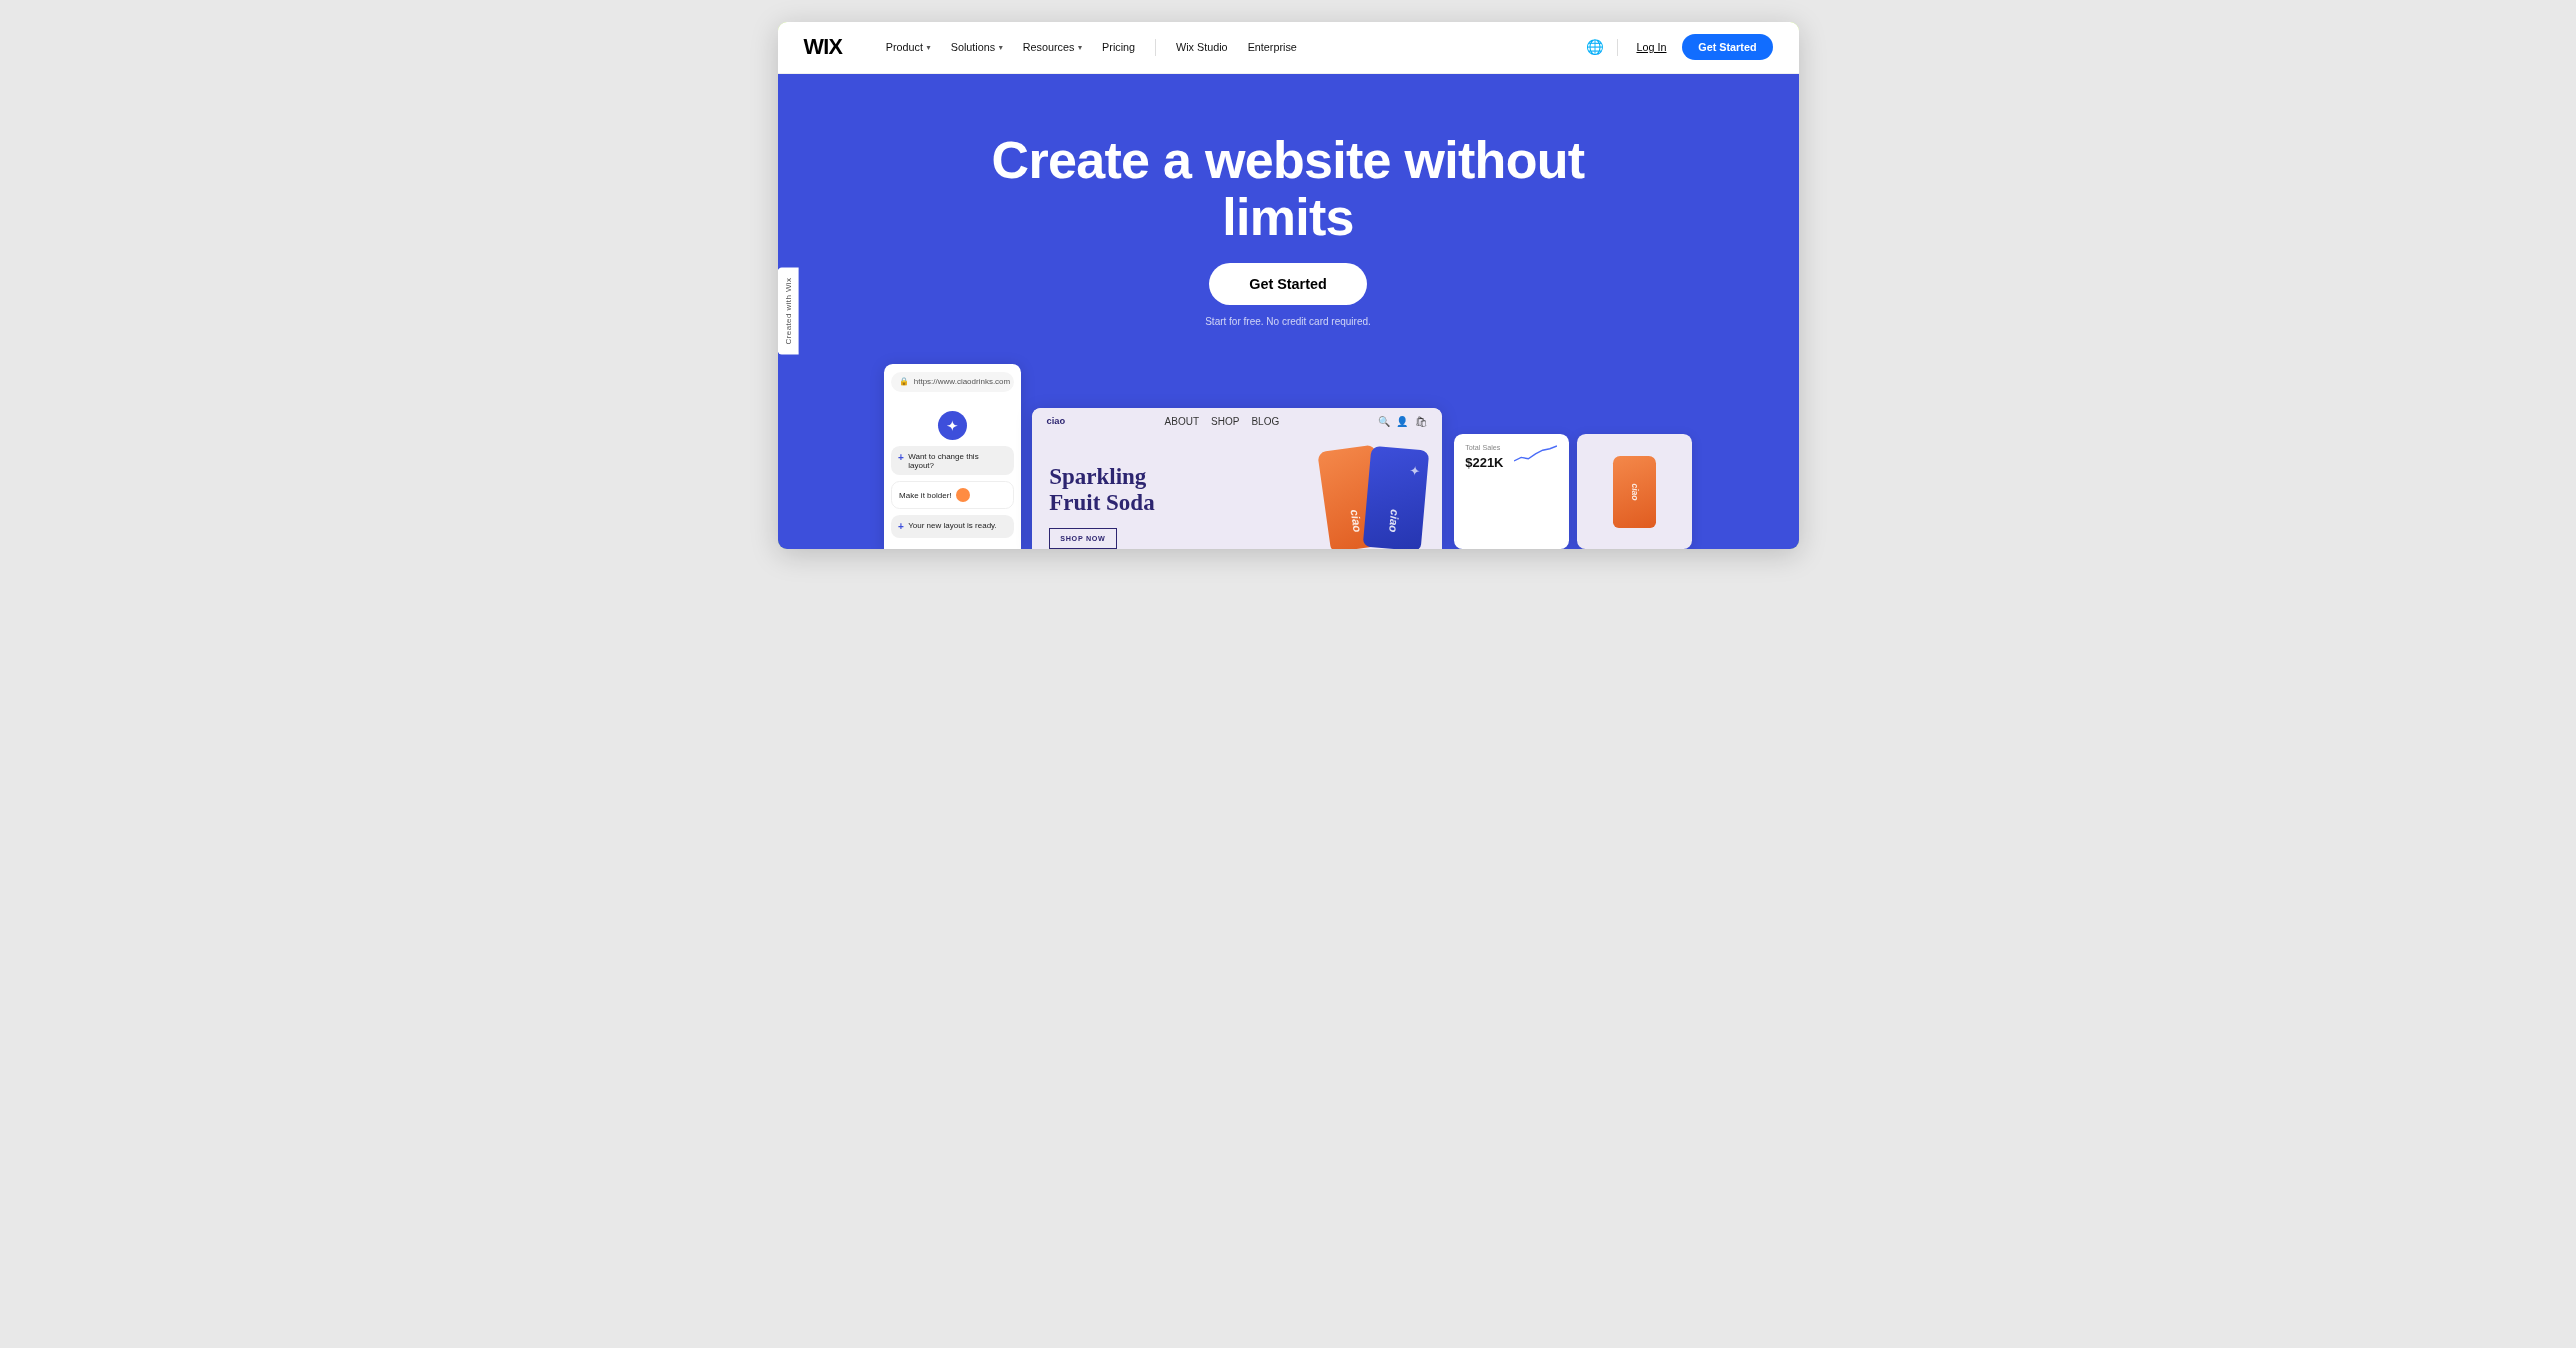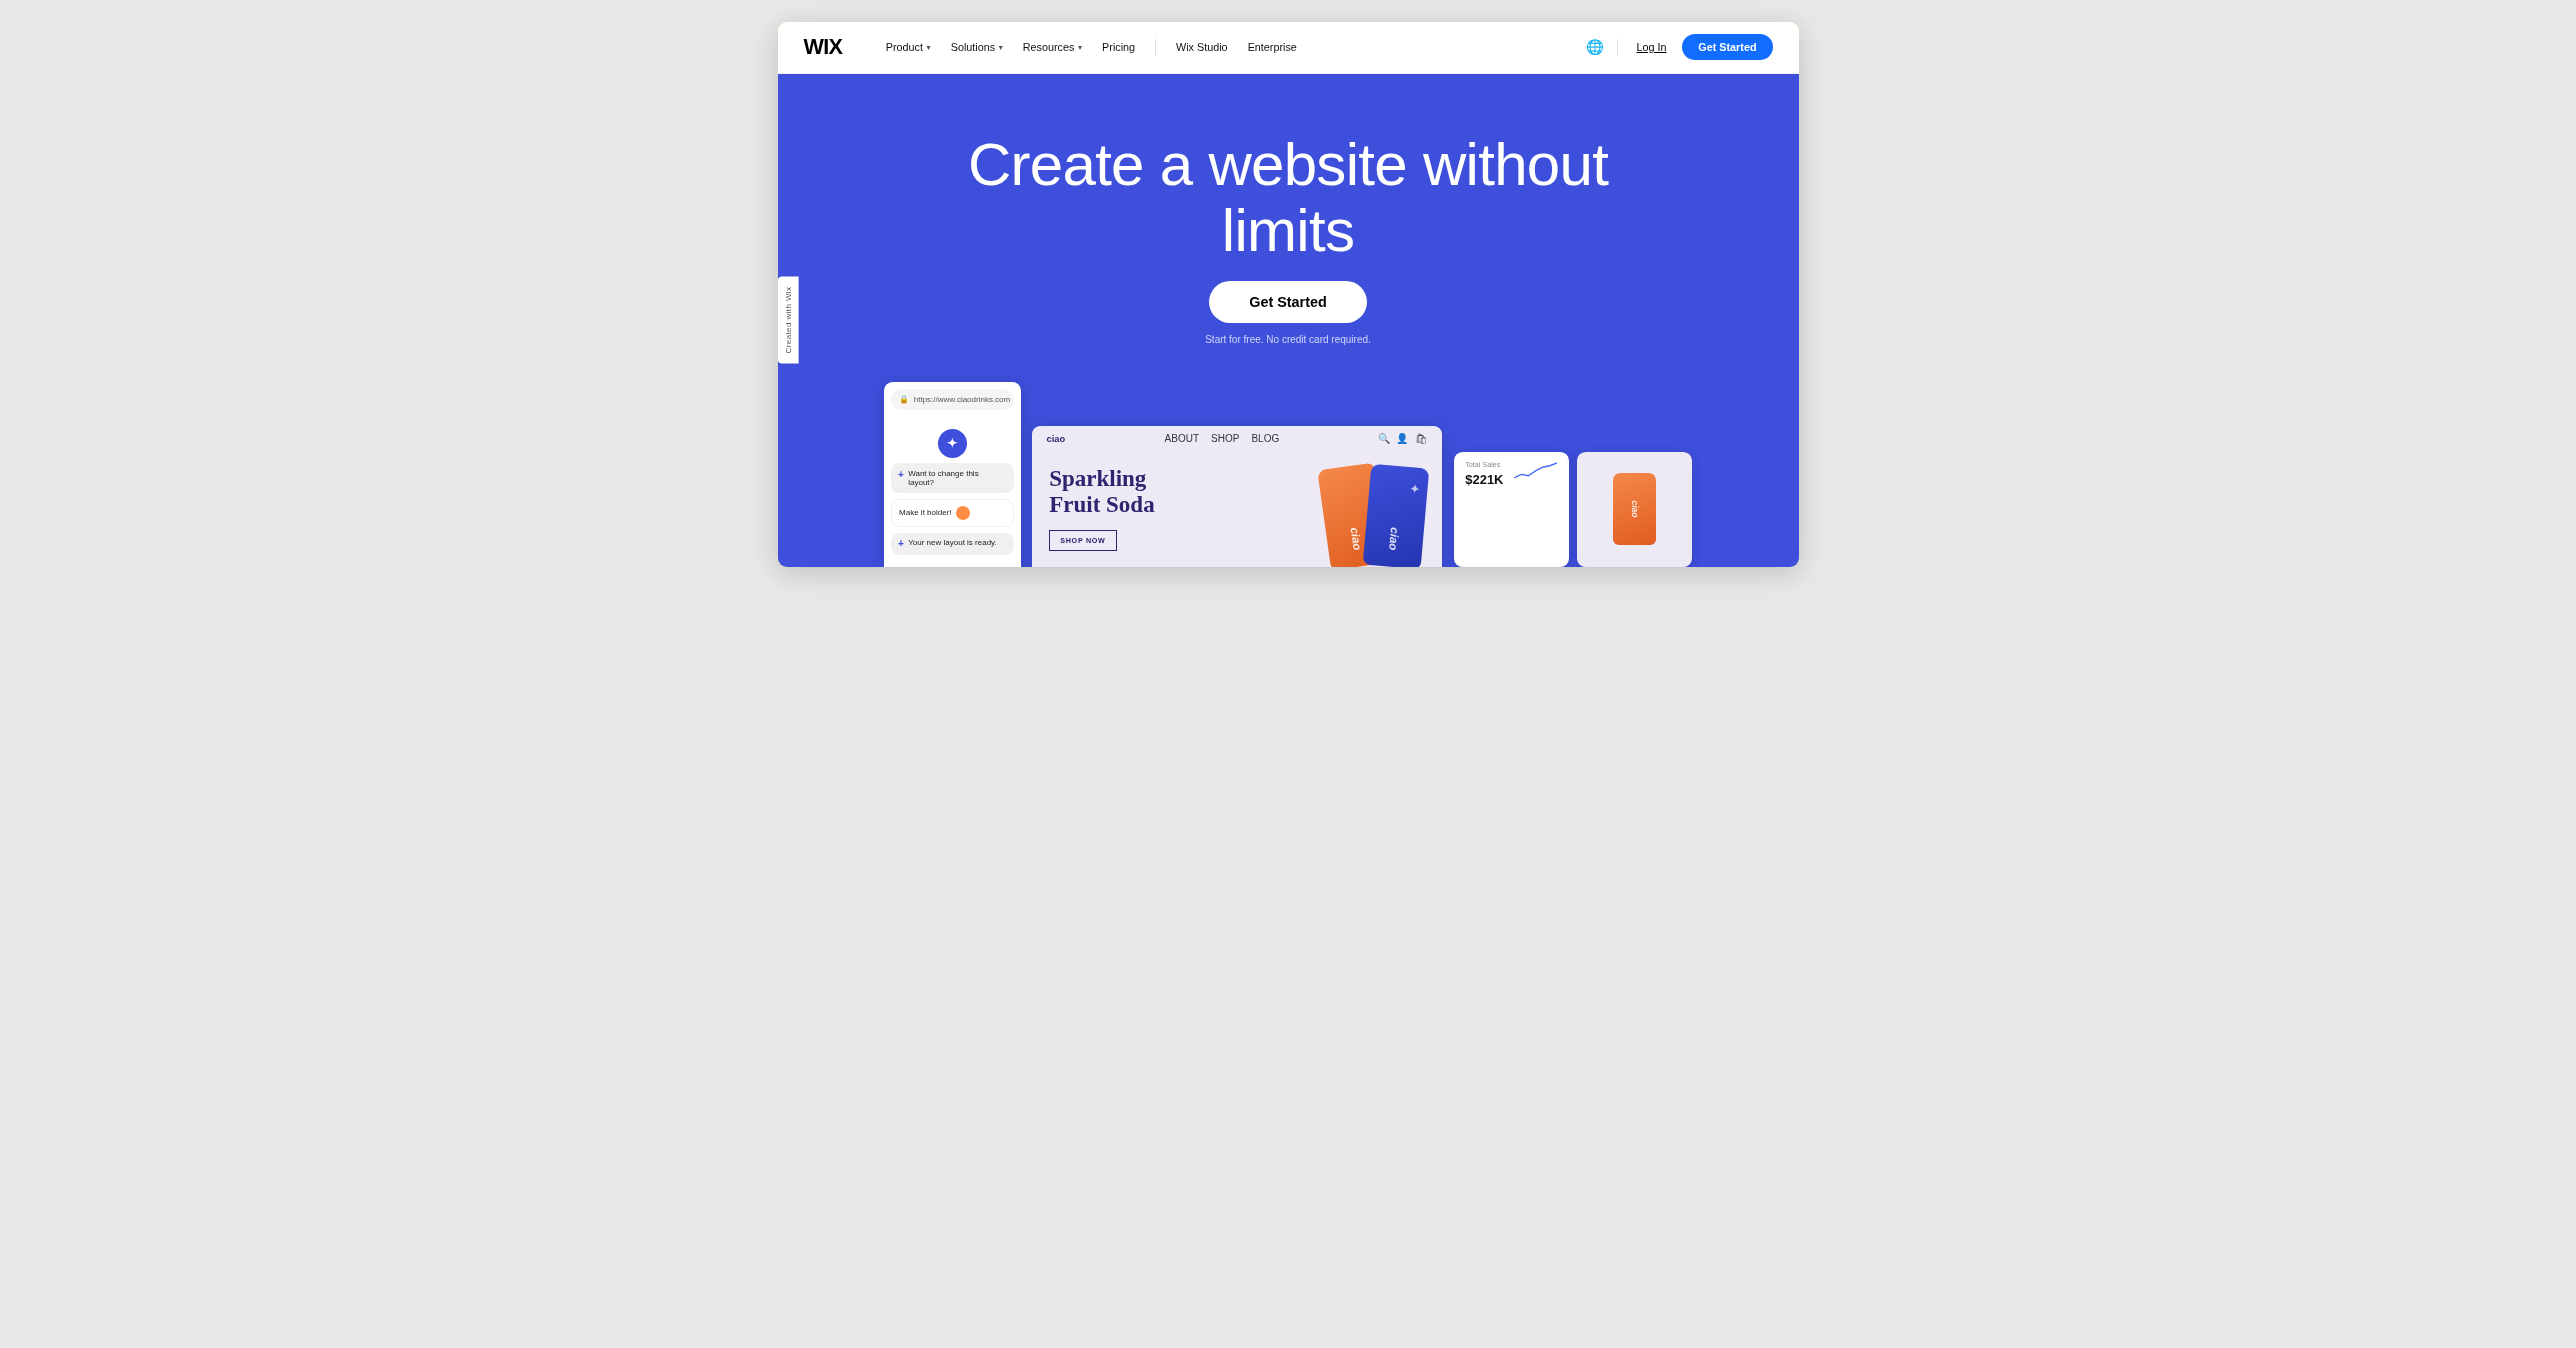--- a/index.html
+++ b/index.html
@@ -134,22 +134,22 @@
       min-height: 431px;
     }
 
     .hero-text {
       text-align: center;
       max-width: 647px;
       margin: 0 auto;
     }
 
     .hero-title {
-      font-size: 60px;
-      font-weight: 400;
+      font-size: 52px;
+      font-weight: 700;
       color: #fff;
       line-height: 1.1;
       letter-spacing: -0.7px;
       margin-bottom: 17px;
     }
 
     .hero-subtitle {
       font-size: 13px;
       color: rgba(255,255,255,0.9);
       line-height: 1.6;
@@ -321,21 +321,21 @@
 
     .panel-center-icons {
       display: flex;
       gap: 5.8px;
       font-size: 10px;
       color: #333;
     }
 
     .panel-center-body {
       display: flex;
-      align-items: flex-start;
+      align-items: flex-end;
       padding: 14.4px 17px 0;
       gap: 2px;
     }
 
     .panel-center-copy {
       flex: 1;
     }
 
     .panel-center-title {
       font-size: 23px;

